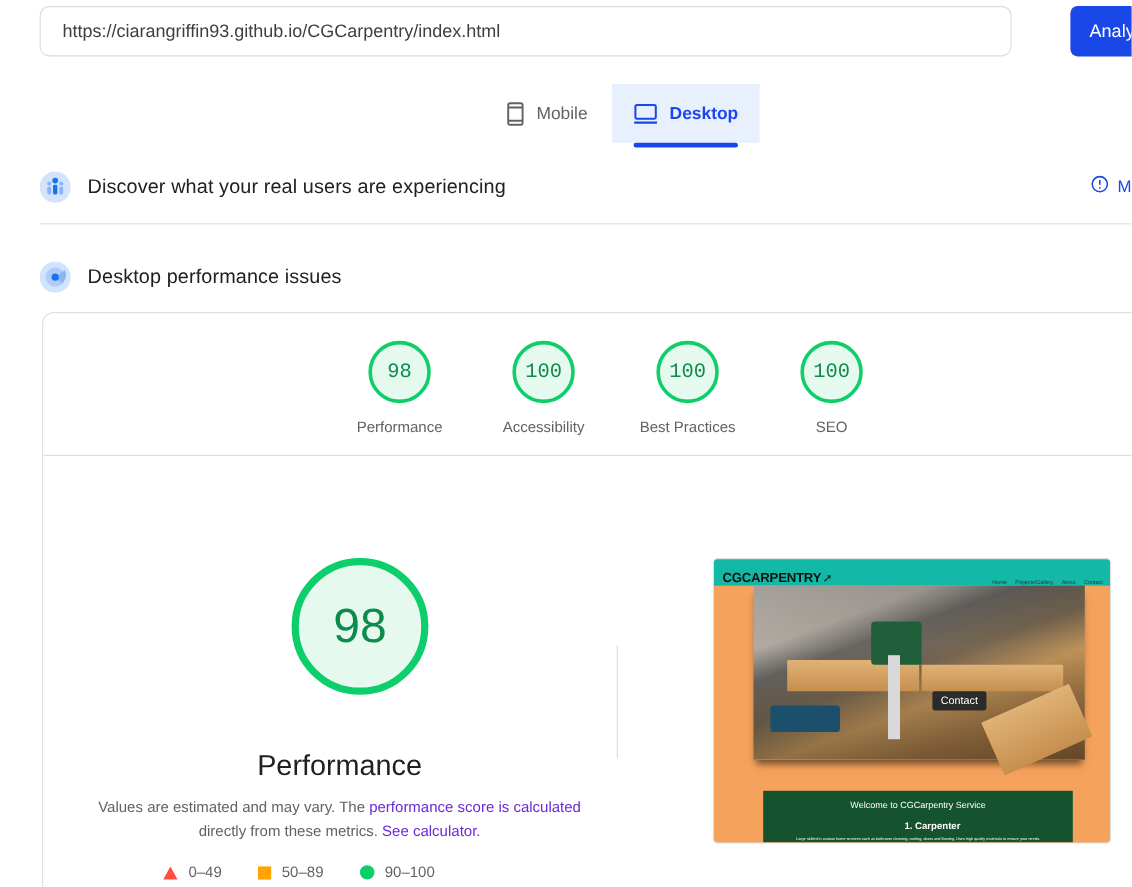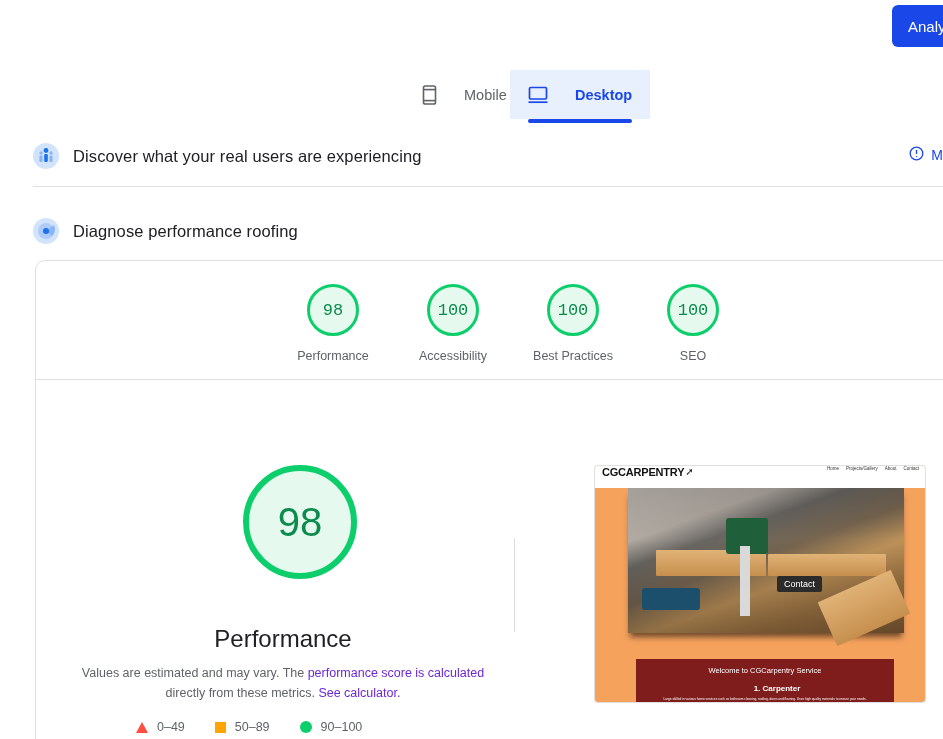--- a/index.html
+++ b/index.html
@@ -65,21 +65,21 @@
     top: 70px;
     width: 943px;
     height: 50px;
   }
   .tab {
     position: absolute;
     top: 0;
     height: 49px;
     display: flex;
     align-items: center;
-    gap: 27px;
+    gap: 10px;
     padding: 0 18px;
     box-sizing: border-box;
     cursor: pointer;
     font-size: 14.5px;
     color: #5f6368;
   }
   .tab-mobile { left: 404px; }
   .tab-desktop {
     left: 510px;
     background: #e8f0fe;
@@ -286,23 +286,23 @@
     border-radius: 4px;
     background: #f5a25d;
     overflow: hidden;
     box-sizing: border-box;
   }
   .th-nav {
     position: absolute;
     left: 0; top: 0;
     width: 100%;
     height: 22px;
-    background: #ffffff;
-    display: flex;
-    align-items: flex-start;
+    background: #14b8a6;
+    display: flex;
+    align-items: flex-end;
   }
   .th-logo {
     margin-left: 7px;
     font-size: 11px;
     font-weight: bold;
     letter-spacing: -0.2px;
     color: #111;
   }
   .th-links {
     position: absolute;
@@ -337,39 +337,40 @@
     font-size: 9px;
     padding: 3px 7px;
     border-radius: 2px;
   }
   .th-banner {
     position: absolute;
     left: 41px;
     top: 193px;
     width: 258px;
     bottom: 0;
-    background: #7f1d1d;
+    background: #14532d;
     color: #fff;
     text-align: center;
     padding-top: 7px;
     box-sizing: border-box;
   }
   .th-b1 { font-size: 7.5px; }
   .th-b2 { font-size: 8px; margin-top: 9px; font-weight: bold; margin-left: 24px; }
   .th-b3 {
     font-size: 3.2px;
     margin-top: 4px;
     padding: 0 14px;
     line-height: 5px;
   }
 </style>
 </head>
 <body>
 
 <div class="urlbar-row">
+  <input class="url-input" type="text" value="https://ciarangriffin93.github.io/CGCarpentry/index.html" style="">
   <button class="analyze-btn">Analyze</button>
 </div>
 
 <div class="tabs">
   <div class="tab tab-mobile">
     <span>
       <svg width="15" height="20" viewBox="0 0 15 20" fill="none" stroke="#5f6368" stroke-width="1.6">
         <rect x="1.5" y="1" width="12" height="18" rx="1.8"></rect>
         <line x1="1.5" y1="4.6" x2="13.5" y2="4.6"></line>
         <line x1="1.5" y1="15.6" x2="13.5" y2="15.6"></line>
@@ -417,21 +418,21 @@
 
 <div class="section-row section-diagnose">
   <span class="section-icon">
     <svg width="26" height="26" viewBox="0 0 26 26">
       <circle cx="13" cy="13" r="13" fill="#d2e3fc"></circle>
       <circle cx="13" cy="13" r="8" fill="#aecbfa"></circle>
       <path d="M13 13 L21 7 A10 10 0 0 1 19 18 Z" fill="#8ab4f8"></path>
       <circle cx="13" cy="13" r="3" fill="#1a73e8"></circle>
     </svg>
   </span>
-  <span class="section-title">Diagnose performance roofing</span>
+  <span class="section-title">Desktop performance issues</span>
 </div>
 
 <div class="card">
 
   <div class="gauges">
     <div class="gauge-sm" style="left:237px">
       <div class="ring">98</div>
       <div class="cap">Performance</div>
     </div>
     <div class="gauge-sm" style="left:357px">

